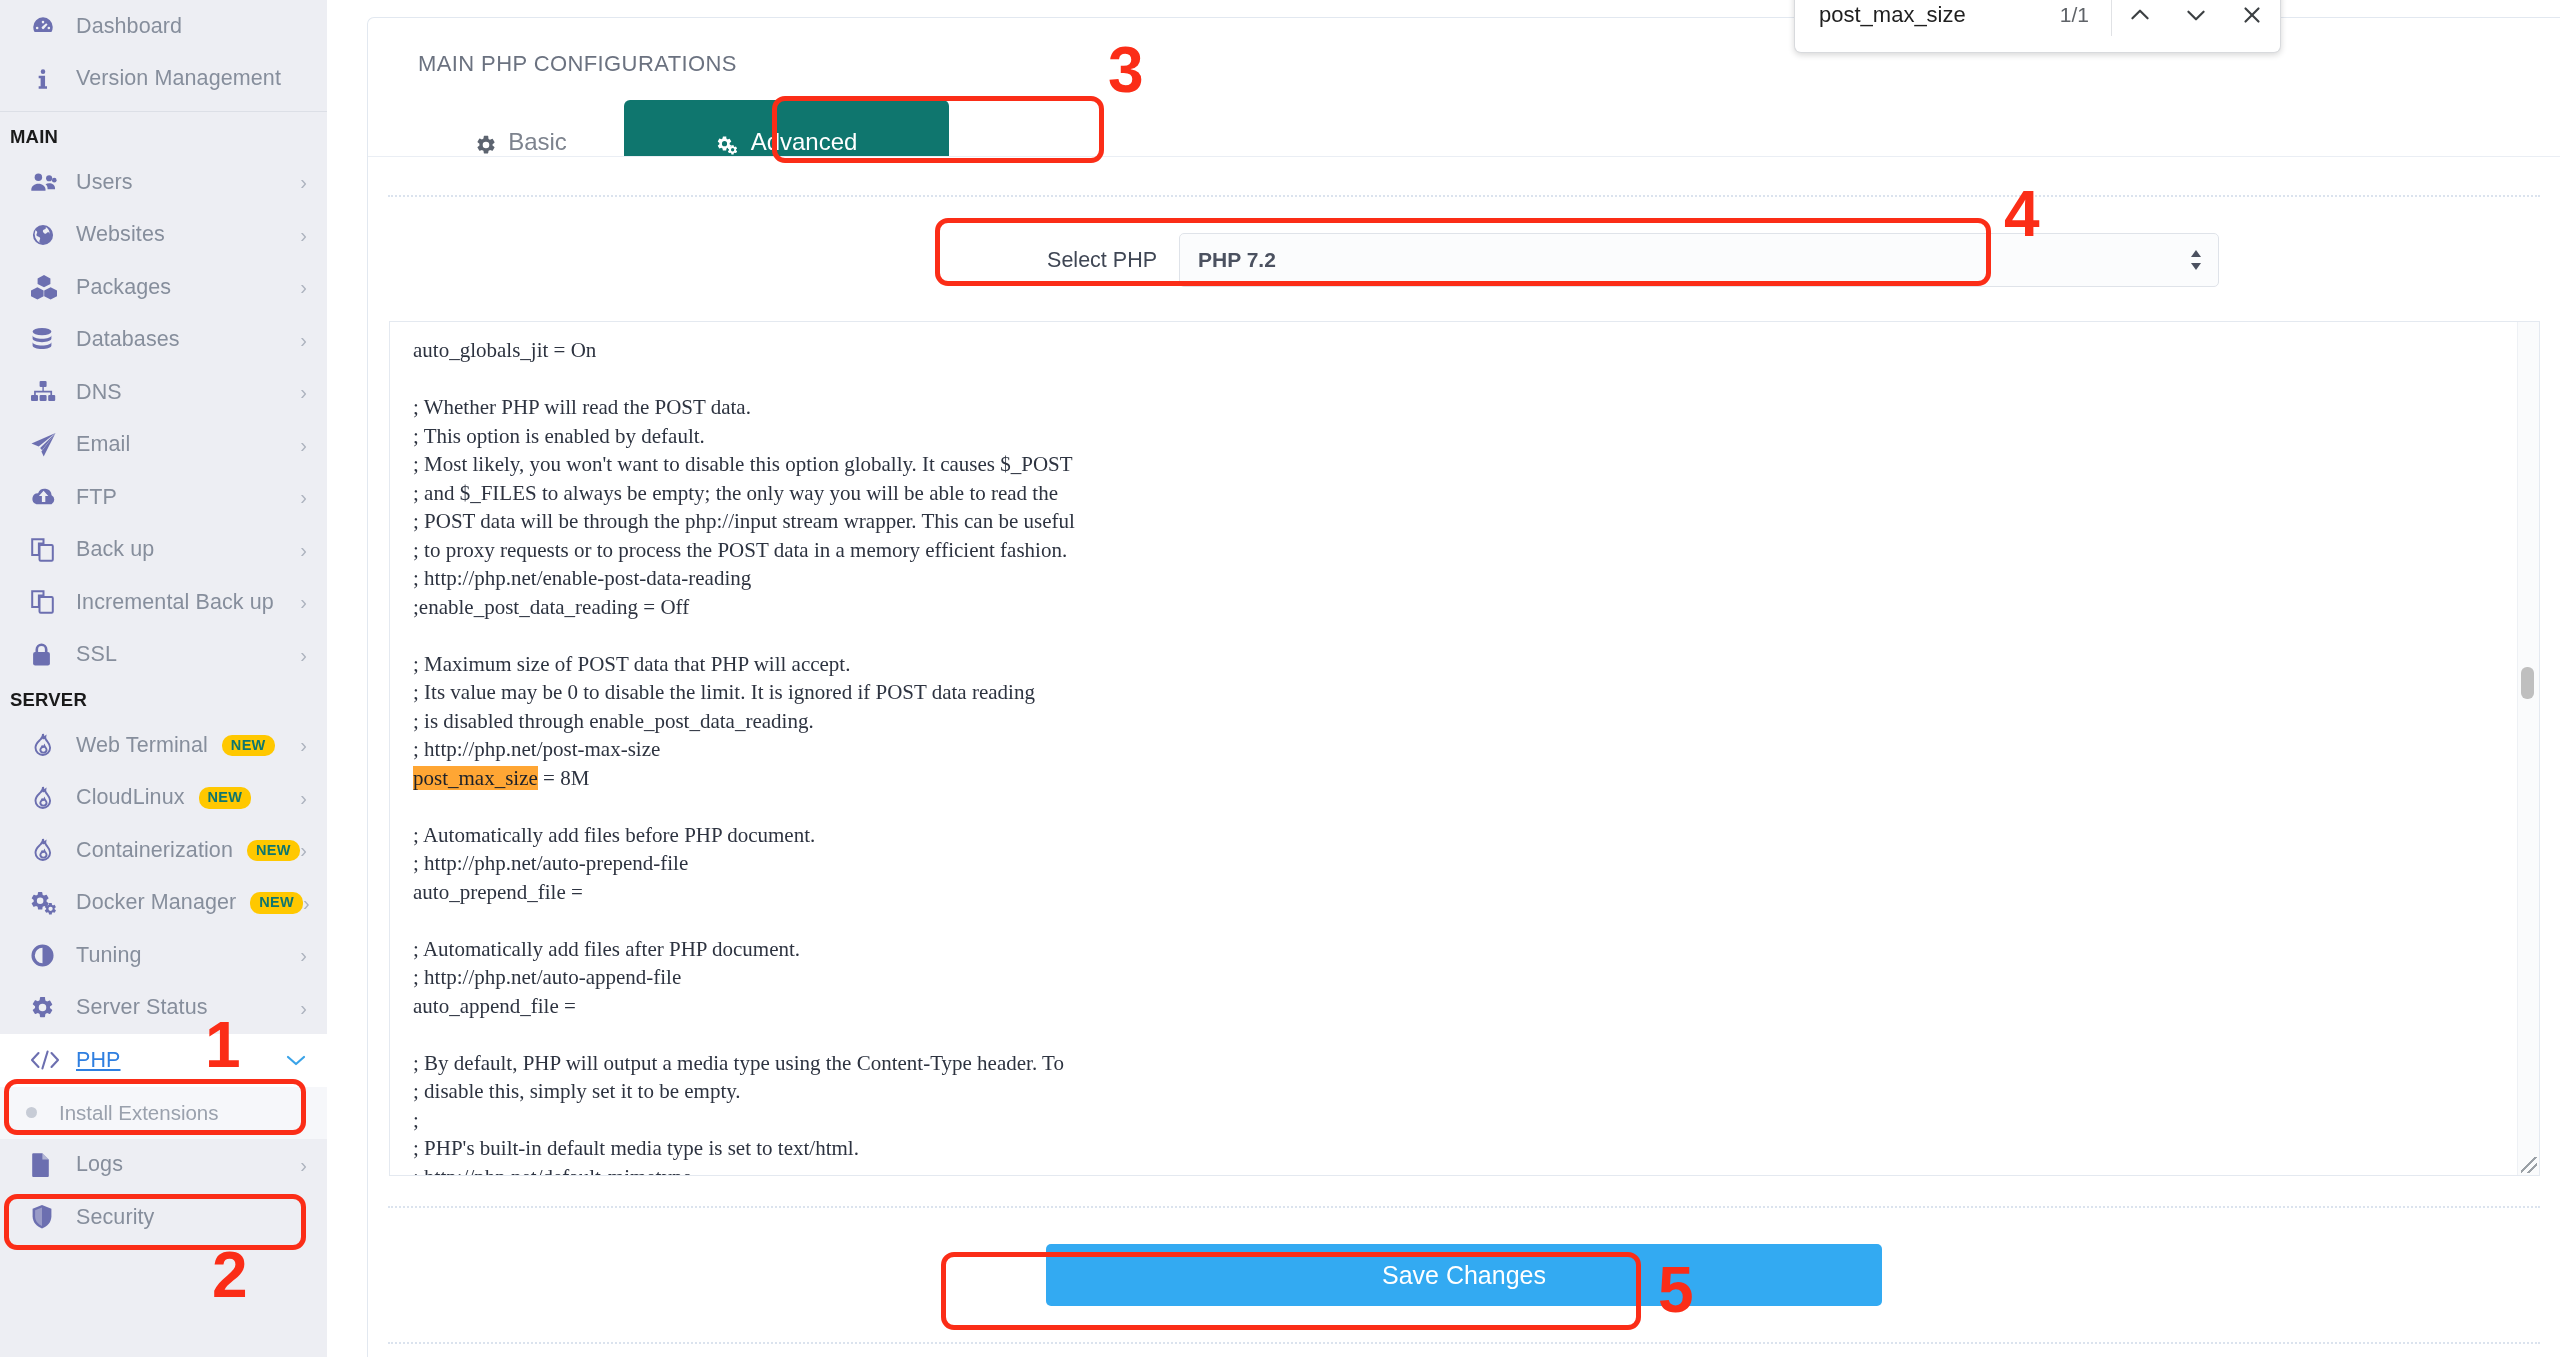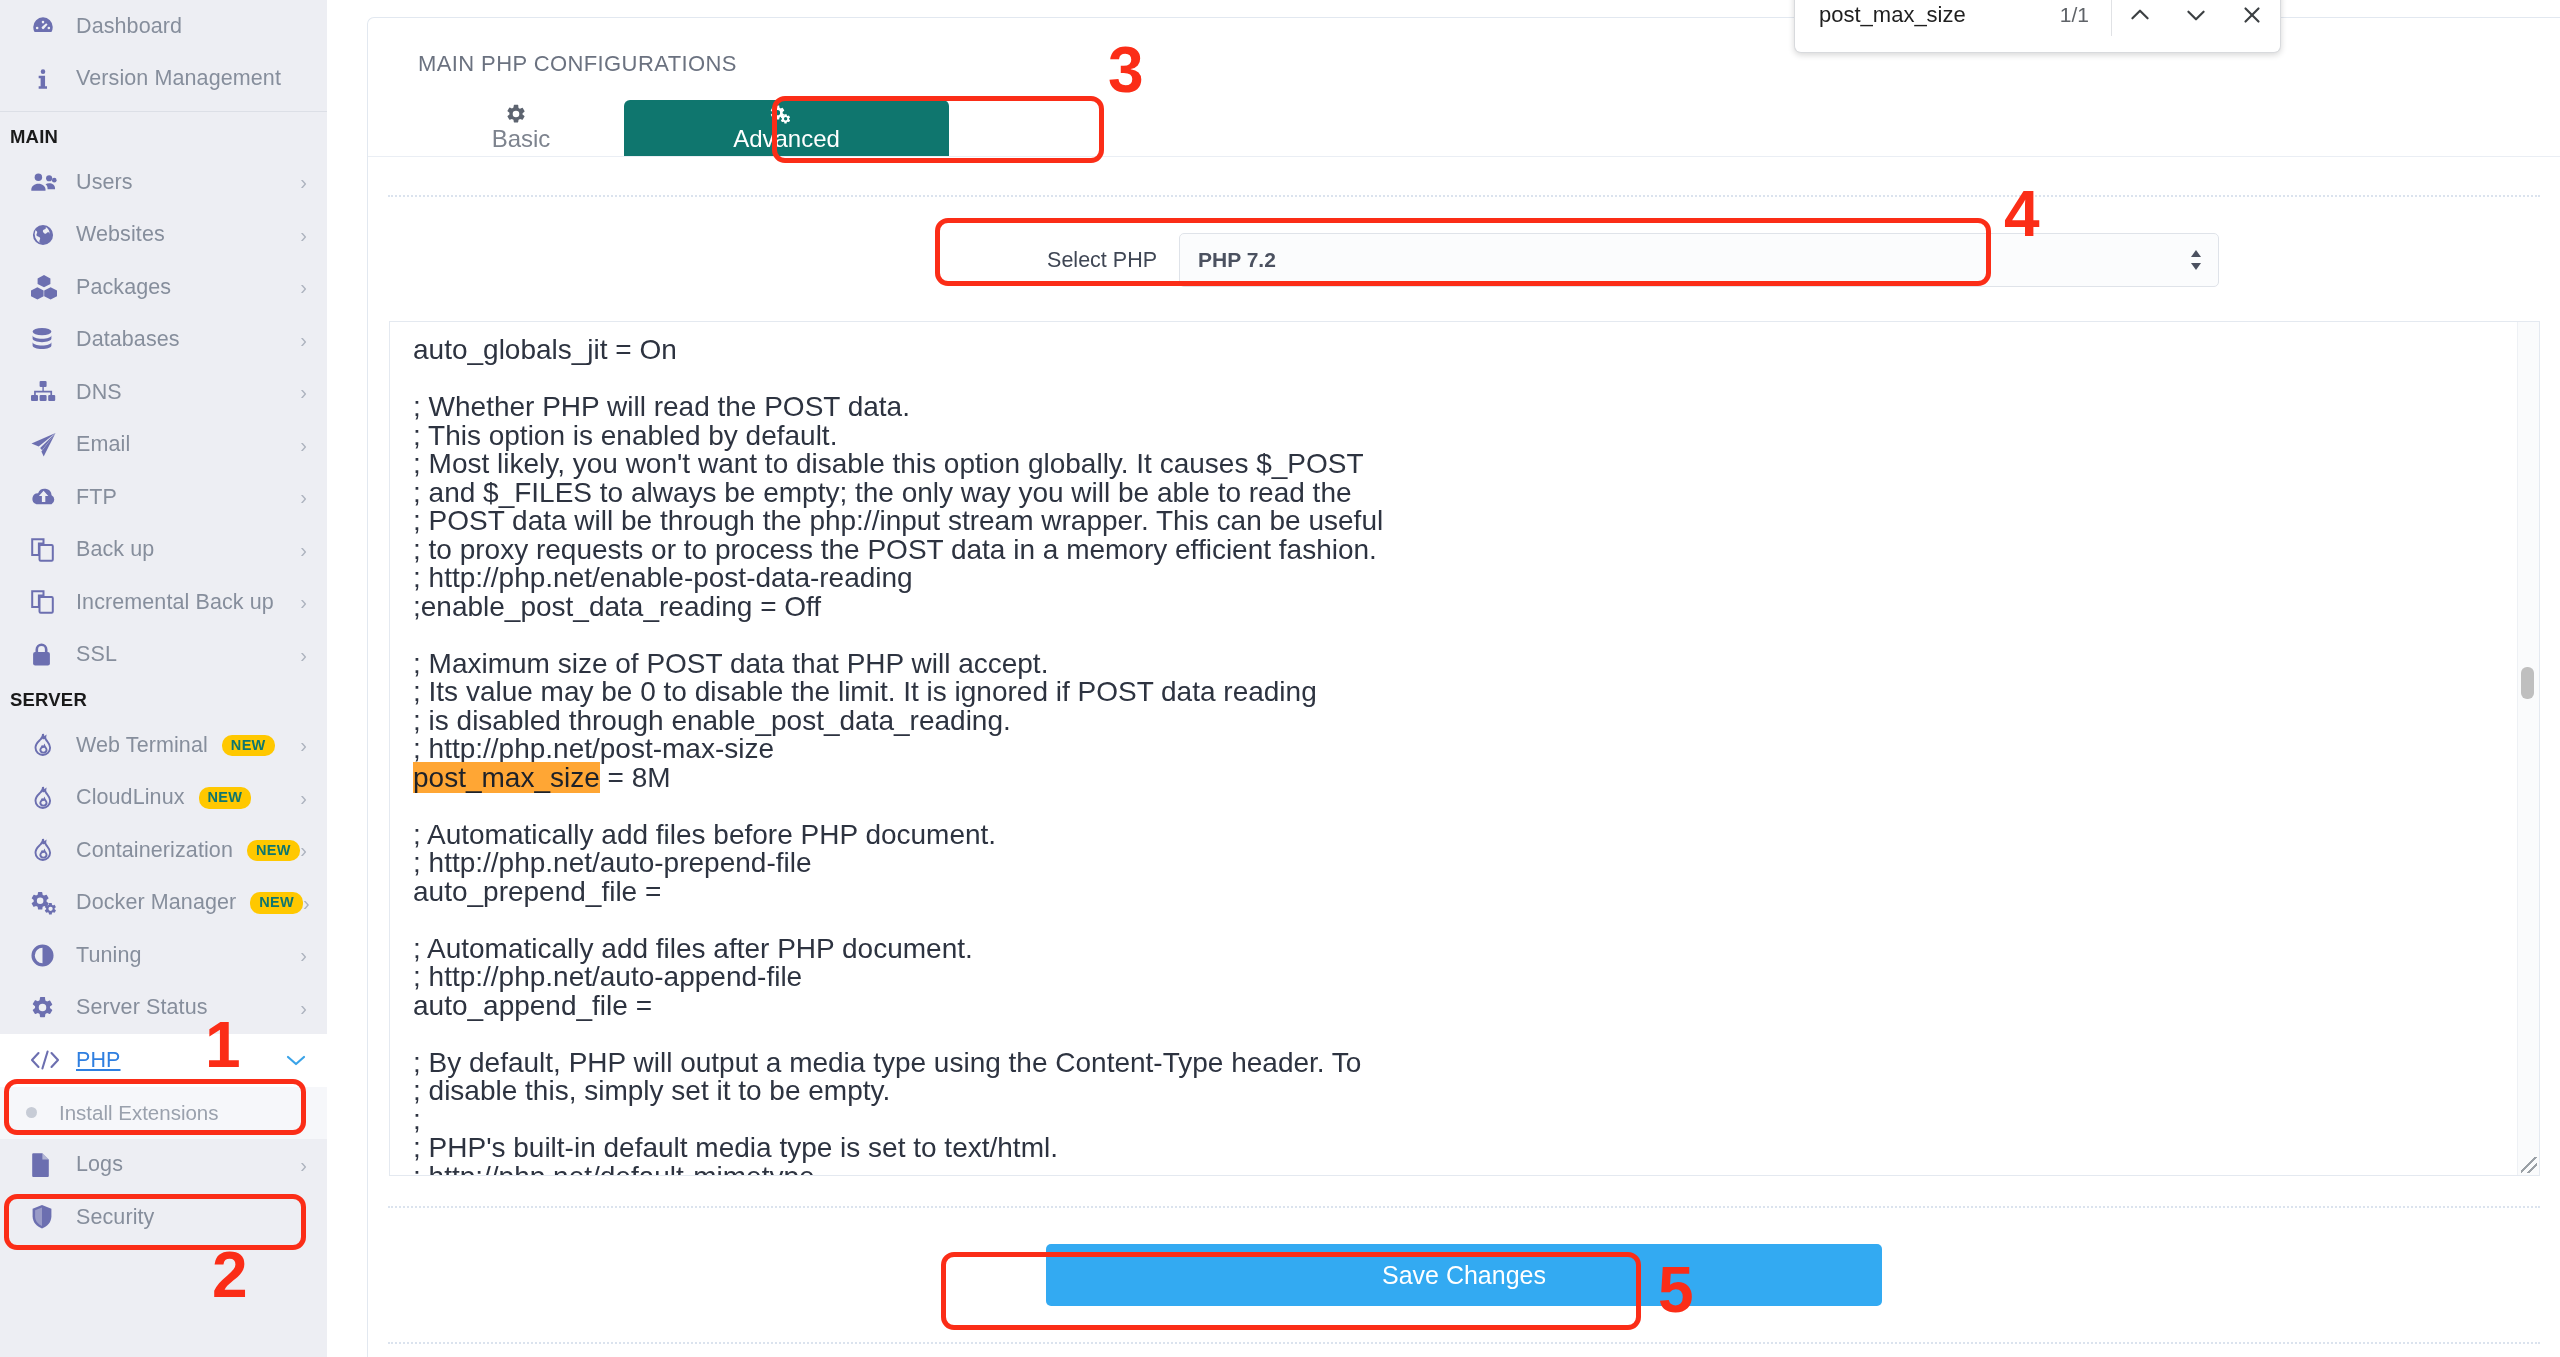--- a/index.html
+++ b/index.html
@@ -83,22 +83,22 @@
     color:#6b7280; font-size:22px; letter-spacing:.4px;
     padding:33px 0 0 50px;
   }
   .tabs{
     display:flex; align-items:flex-end;
     padding-left:50px; margin-top:22px;
     border-bottom:1px solid #eaeef4;
     height:58px;
   }
   .tab{
-    display:flex; align-items:center; justify-content:center;
-    font-size:24px; cursor:pointer; height:56px;flex-direction:column;
+    display:flex; align-items:flex-end; justify-content:center;
+    font-size:24px; cursor:pointer; height:56px;
   }
   .tab.basic{ color:#7d838e; width:206px; }
   .tab.basic .gear{ margin-right:11px; color:#5d6470; display:flex;}
   .tab.adv{
     background:#0f766e; color:#ffffff; width:325px;
     border-radius:6px 6px 0 0;
   }
   .tab.adv .gear{ margin-right:11px; display:flex; }
 
   .dotted-sep{
@@ -130,22 +130,22 @@
   .editor-wrap{
     position:relative;
     margin:34px 20px 0 21px;
     height:855px;
     border:1px solid #e4e9f0;
     background:#ffffff;
     overflow:hidden;
   }
   .editor-text{
     padding:14px 0 0 23px;
-    font-family:Liberation Sans, sans-serif;
-    font-size:28px;
+    font-family:Liberation Serif, serif;
+    font-size:21px;
     line-height:28.5px;
     color:#2d3340;
     white-space:pre;
   }
   .hl{ background:#ffa634; color:#1d2129; }
   .ed-scroll-track{
     position:absolute; right:0; top:0; width:22px; height:100%;
     background:#fafbfc; border-left:1px solid #eef1f5;
   }
   .ed-scroll-thumb{

